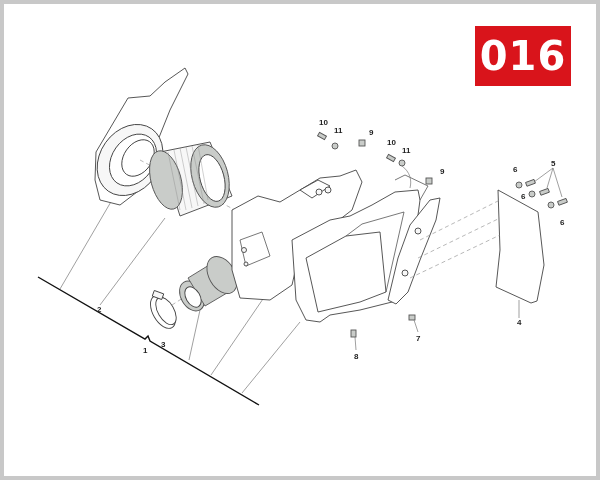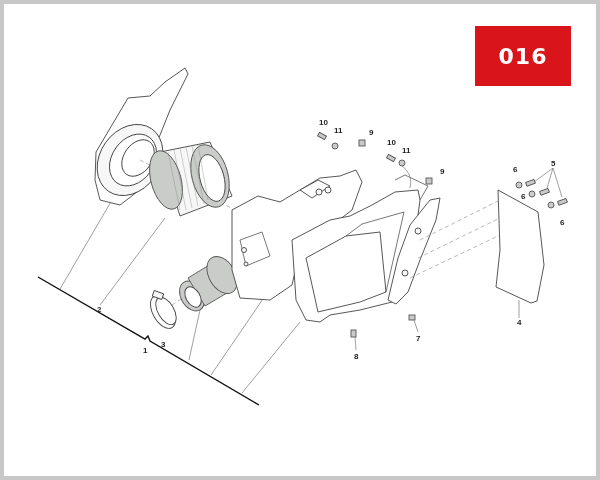--- a/index.html
+++ b/index.html
@@ -4,21 +4,21 @@
 <style>
   html, body { margin: 0; padding: 0; background: #ffffff; }
   body { width: 600px; height: 480px; position: relative; overflow: hidden; font-family: "Liberation Sans", sans-serif; }
   .frame {
     position: absolute; left: 0; top: 0; width: 600px; height: 480px;
     box-sizing: border-box; border: 4px solid #c8c8c8; background: #ffffff;
   }
   .badge {
     position: absolute; left: 475px; top: 26px; width: 96px; height: 60px;
     background: #d9141b; color: #ffffff; display: flex; align-items: center; justify-content: center;
-    font-family: "DejaVu Sans", sans-serif; font-weight: bold; font-size: 22px; letter-spacing: 1px;
+    font-family: "DejaVu Sans", sans-serif; font-weight: bold; font-size: 40px; letter-spacing: 1px;
   }
   svg.diagram { position: absolute; left: 0; top: 0; }
   .callout { font-family: "Liberation Sans", sans-serif; font-size: 8px; font-weight: bold; fill: #222; }
   .ln { stroke: #555; stroke-width: 0.8; fill: none; }
   .leader { stroke: #777; stroke-width: 0.7; fill: none; }
   .dash { stroke: #888; stroke-width: 0.6; fill: none; stroke-dasharray: 4 3; }
   .part { stroke: #444; stroke-width: 0.9; fill: #f7f7f7; }
   .part2 { stroke: #444; stroke-width: 0.9; fill: #ffffff; }
   .grey { stroke: #555; stroke-width: 0.9; fill: #c9ccc9; }
   .baseline { stroke: #111; stroke-width: 1.4; fill: none; }

